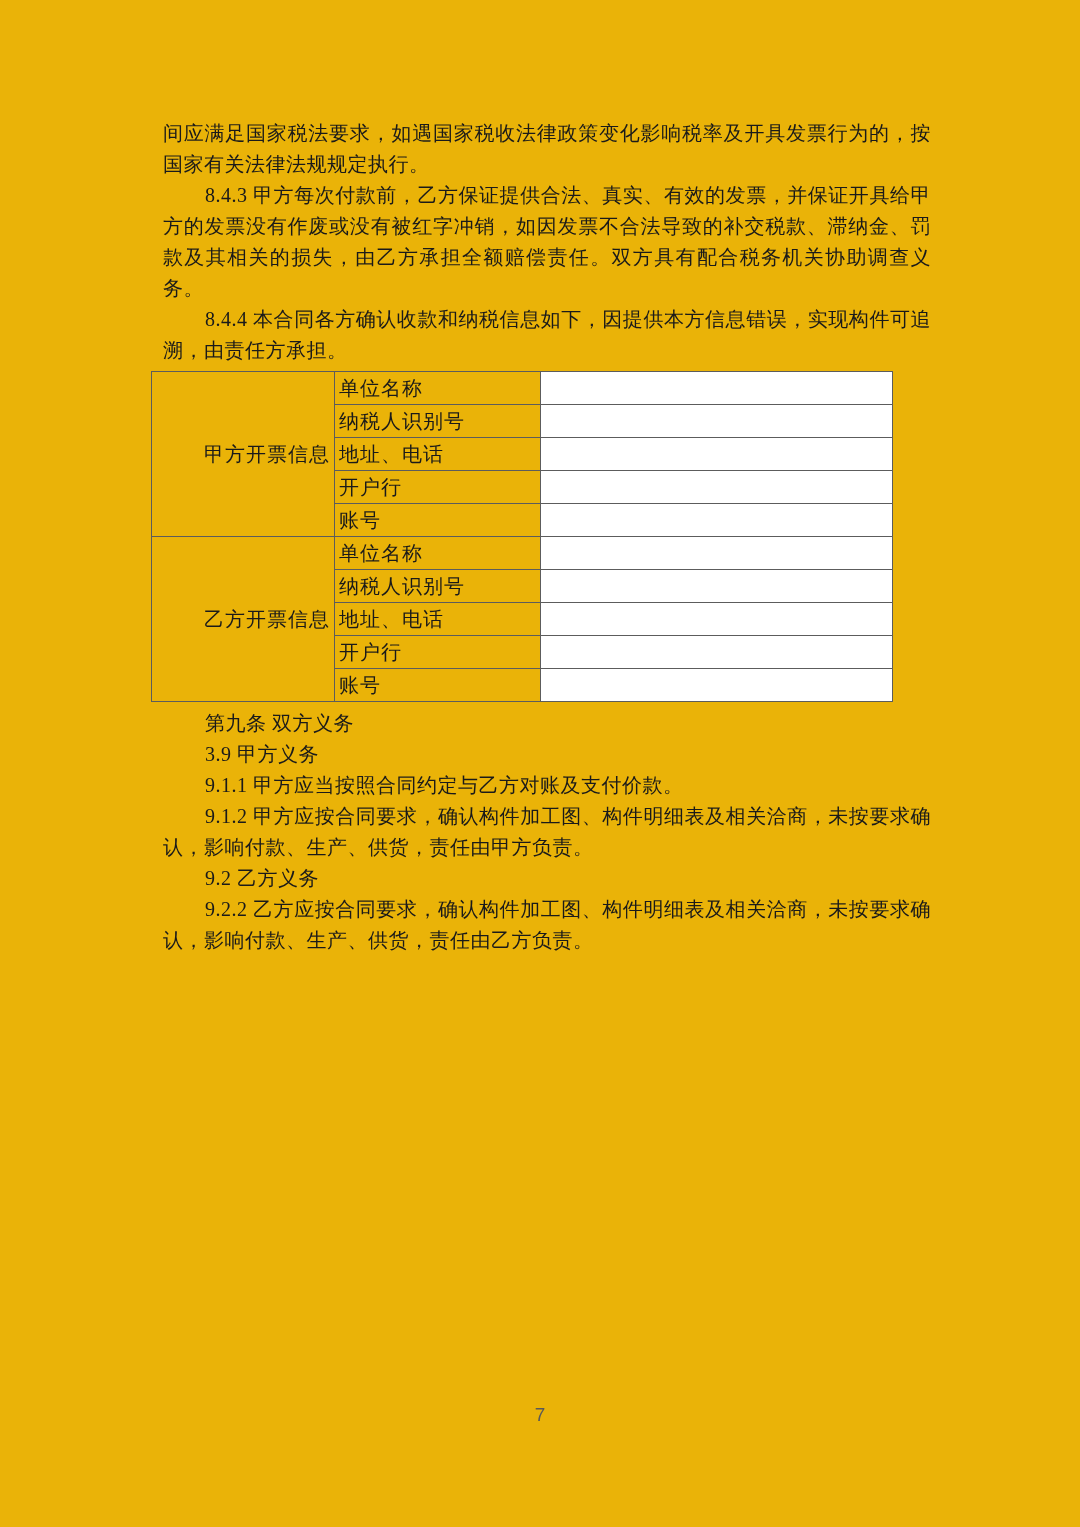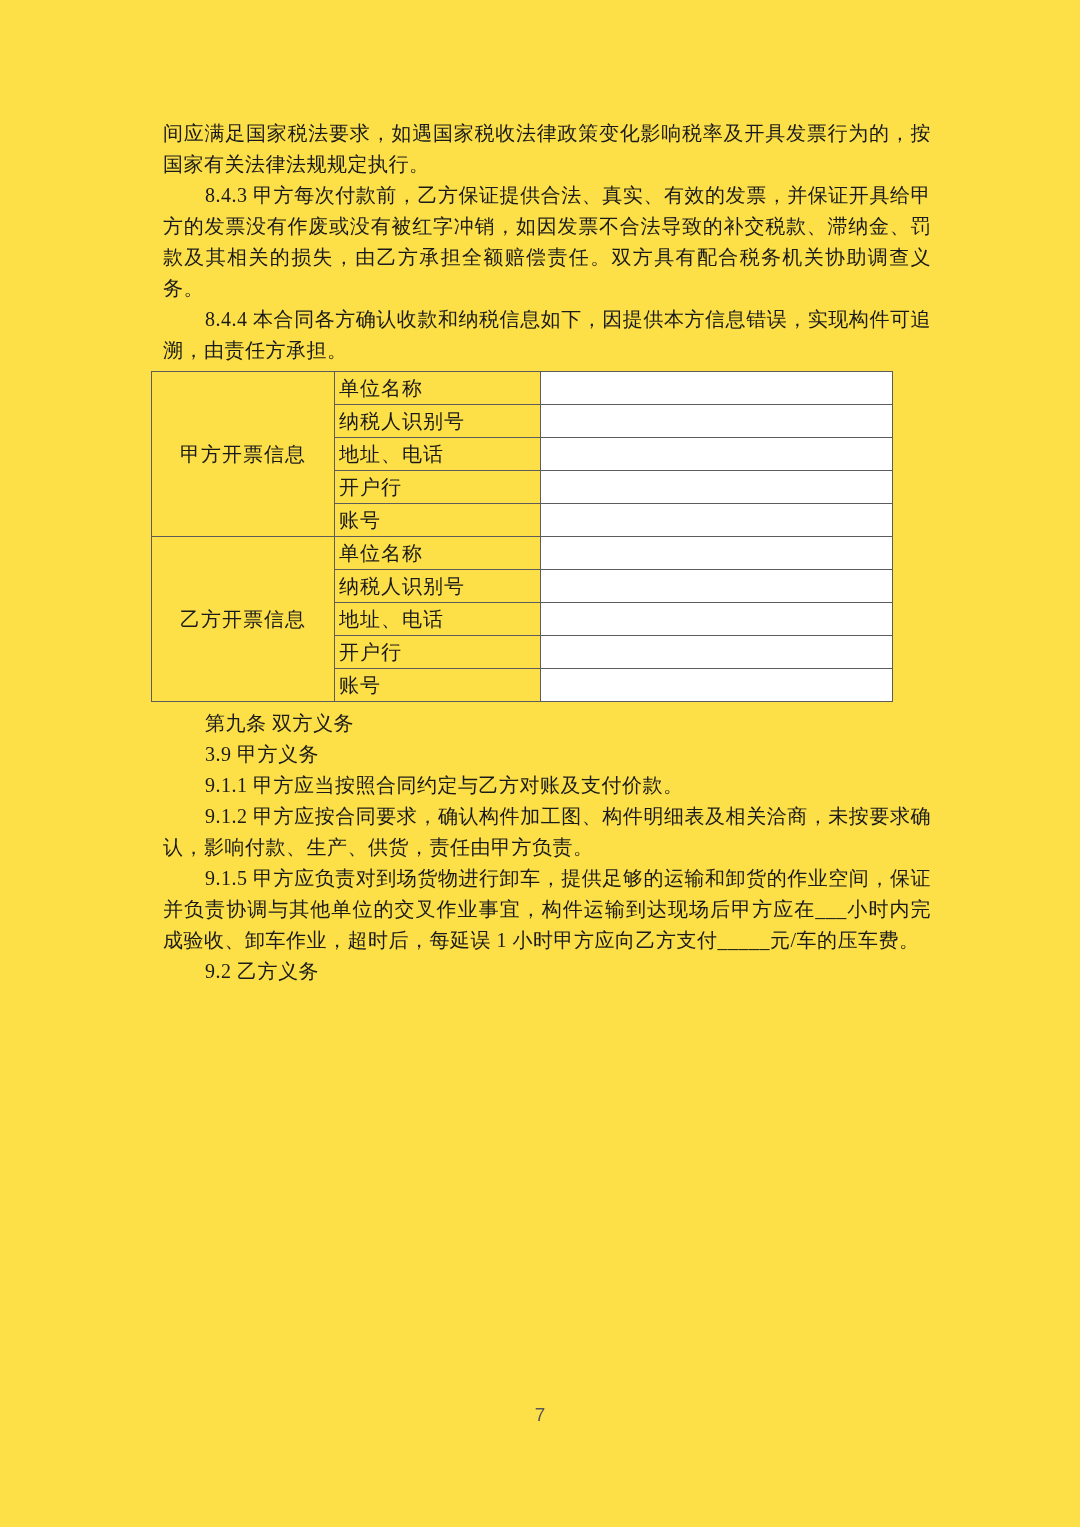--- a/index.html
+++ b/index.html
@@ -4,21 +4,21 @@
 <style>
   html, body {
     margin: 0;
     padding: 0;
     background: #ffffff;
   }
   .page {
     position: relative;
     width: 1080px;
     height: 1527px;
-    background: #fde047;
+    background: #eab308;
     font-family: "Liberation Serif", "DejaVu Serif", serif;
     color: #1a1a1a;
     overflow: hidden;
   }
   .content {
     position: absolute;
     left: 163px;
     top: 118px;
     width: 768px;
     font-size: 20px;
@@ -39,21 +39,21 @@
     margin: 5px 0 6px -12px;
     font-size: 20px;
   }
   table.invoice td {
     border: 1px solid #5c5c5c;
     height: 32px;
     padding: 0 4px;
     vertical-align: middle;
   }
   td.glabel {
-    text-align: center;
+    text-align: right;
     letter-spacing: 1px;
   }
   td.flabel {
     letter-spacing: 1px;
   }
   td.fvalue {
     background: #ffffff;
   }
   .footer {
     position: absolute;
@@ -125,18 +125,18 @@
           <td class="flabel">账号</td>
           <td class="fvalue"></td>
         </tr>
       </tbody>
     </table>
 
     <p class="para ind">第九条 双方义务</p>
     <p class="para ind">3.9 甲方义务</p>
     <p class="para ind">9.1.1 甲方应当按照合同约定与乙方对账及支付价款。</p>
     <p class="para ind">9.1.2 甲方应按合同要求，确认构件加工图、构件明细表及相关洽商，未按要求确认，影响付款、生产、供货，责任由甲方负责。</p>
-    <p class="para ind">9.1.5 甲方应负责对到场货物进行卸车，提供足够的运输和卸货的作业空间，保证并负责协调与其他单位的交叉作业事宜，构件运输到达现场后甲方应在___小时内完成验收、卸车作业，超时后，每延误 1 小时甲方应向乙方支付_____元/车的压车费。</p>
     <p class="para ind">9.2 乙方义务</p>
+    <p class="para ind">9.2.2 乙方应按合同要求，确认构件加工图、构件明细表及相关洽商，未按要求确认，影响付款、生产、供货，责任由乙方负责。</p>
   </div>
 
   <div class="footer">7</div>
 </div>
 
 </body></html>

